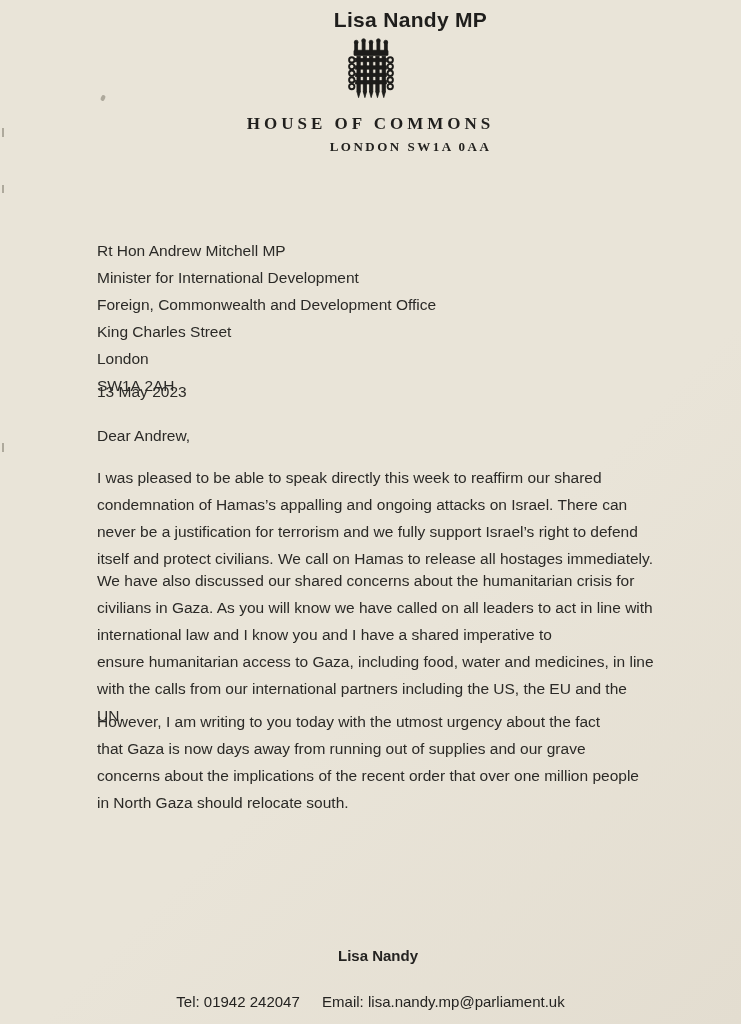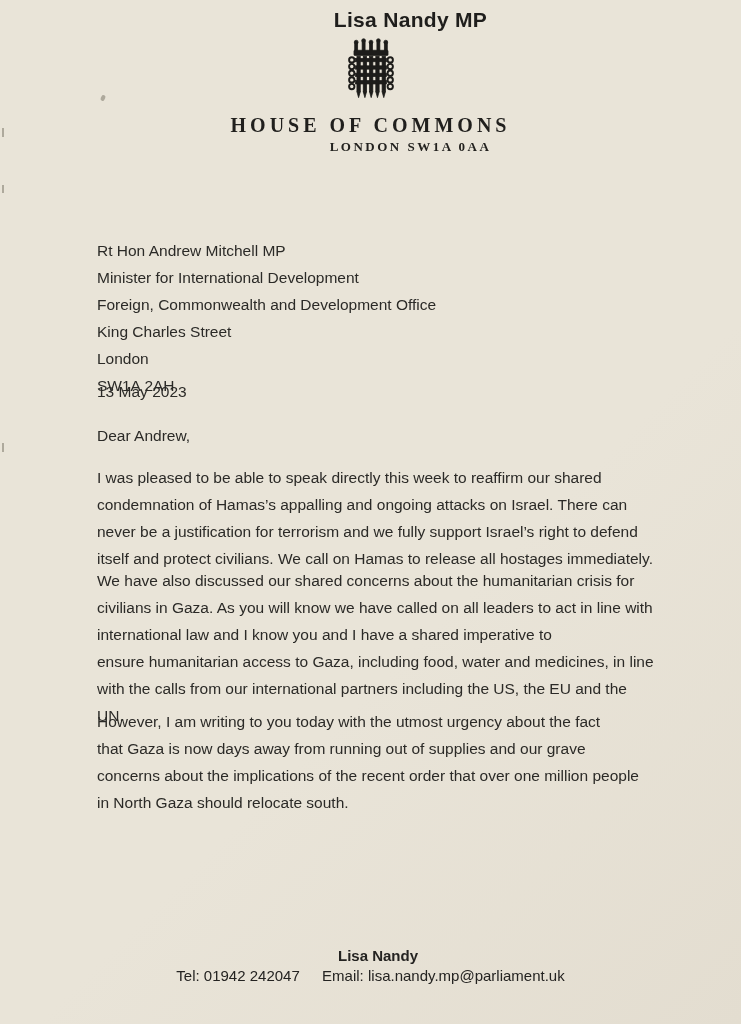--- a/index.html
+++ b/index.html
@@ -26,21 +26,21 @@
     padding-left: 40px;
   }
   .crest {
     top: 36px; left: 50%; transform: translateX(-50%);
     width: 74px; height: 70px;
   }
   .lh-institution {
     top: 114px; left: 0; width: 100%;
     text-align: center;
     font-family: "Liberation Serif", serif;
-    font-size: 20px; font-weight: 600;
+    font-size: 17px; font-weight: 600;
     letter-spacing: 4px;
     color: #201f1d;
   }
   .lh-address {
     top: 139px; left: 0; width: 100%;
     text-align: center;
     font-family: "Liberation Serif", serif;
     font-size: 13px; font-weight: 700;
     letter-spacing: 2.5px;
     color: #23221f;
@@ -64,21 +64,21 @@
   
   .footer {
     top: 946px; left: 0; width: 100%;
     text-align: center;
     line-height: 20px;
     color: #242321;
   }
   .footer .sig-name, .footer .sig-role {
     font-size: 15px; font-weight: 700; margin-left: 15px;
   }
-  .footer .contact { font-size: 15px; font-weight: 400; }
+  .footer .contact { font-size: 15px; font-weight: 400; margin-top: 26px; }
   .footer .contact .gap { display: inline-block; width: 14px; }
 
   
   .artifact { background: #7d786c; opacity: 0.55; }
   .a1 { top: 128px; left: 2px;  width: 2px; height: 9px; }
   .a2 { top: 185px; left: 2px;  width: 2px; height: 8px; }
   .a3 { top: 443px; left: 2px;  width: 2px; height: 9px; }
   .a4 { top: 95px;  left: 101px; width: 4px; height: 6px; border-radius: 2px; transform: rotate(25deg); }
 </style>
 </head>

